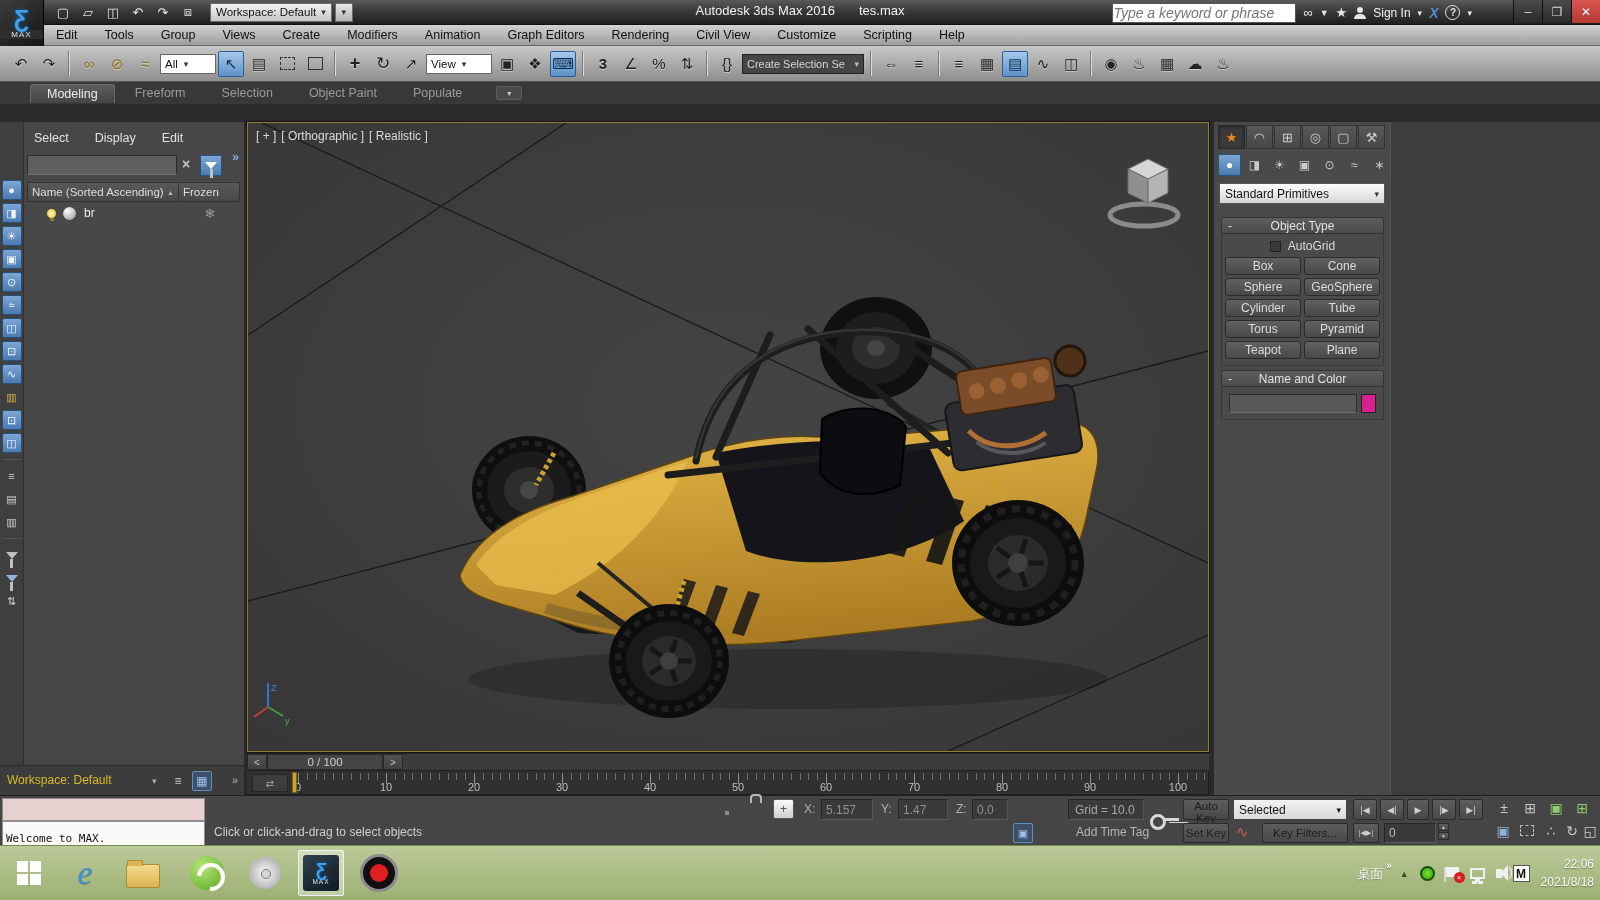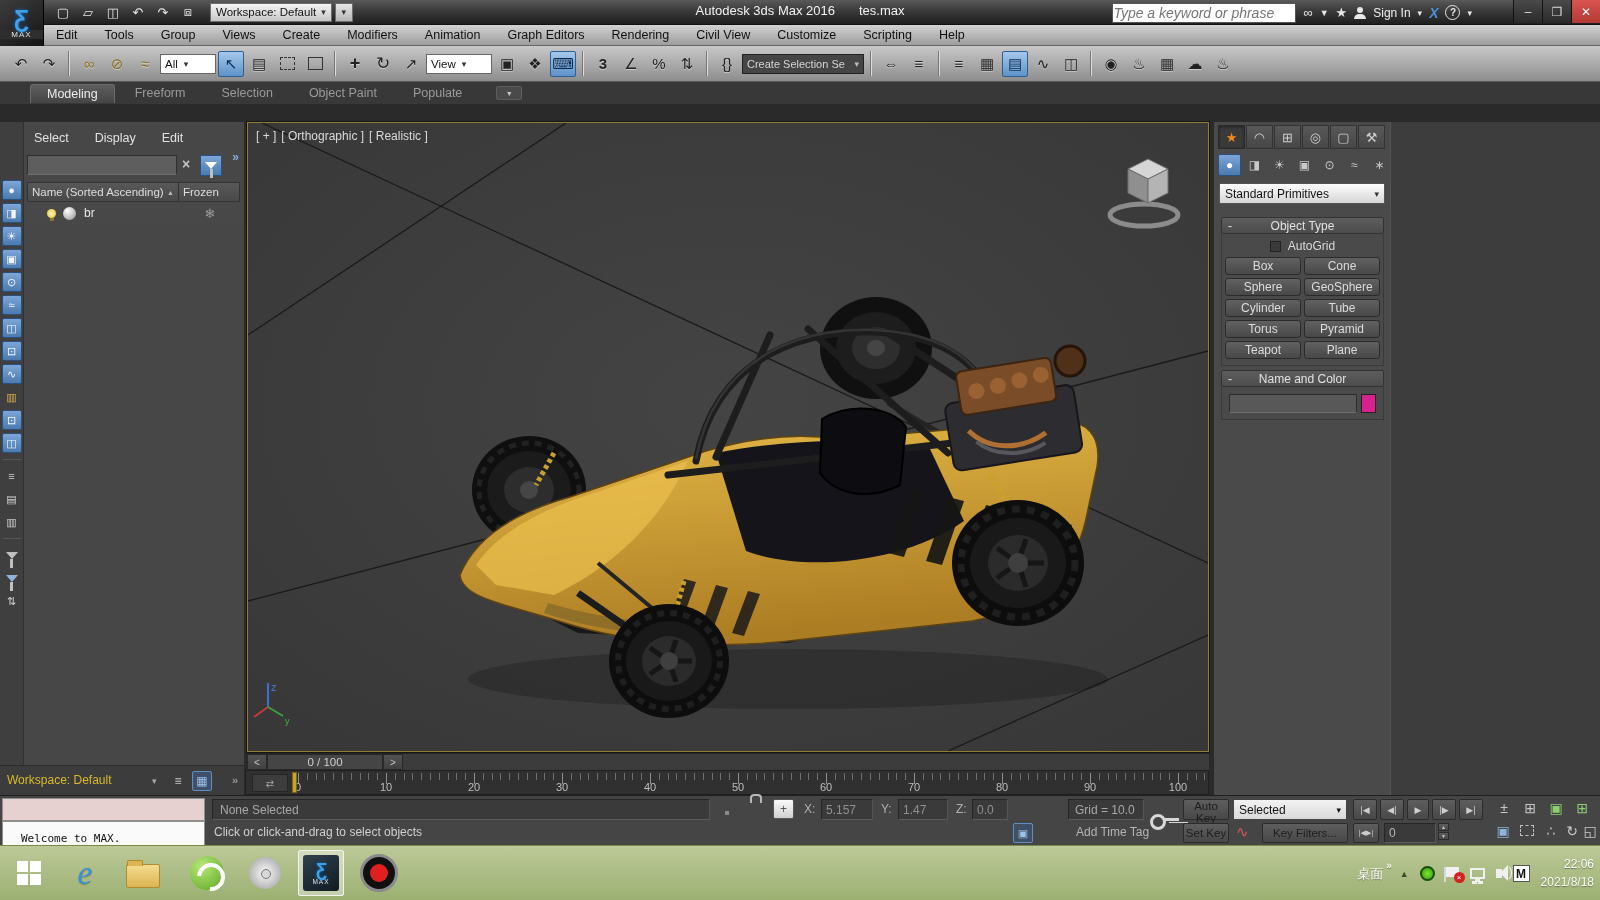--- a/index.html
+++ b/index.html
@@ -125,21 +125,21 @@
   .btngrid { display:grid; grid-template-columns:1fr 1fr; gap:3px; }
   .mxbtn { height:18px; background:linear-gradient(#616161,#484848); border:1px solid #2b2b2b; border-radius:3px; color:#dcdcdc; font-size:12px; }
   .ncrow { display:flex; gap:4px; justify-content:center; padding-top:2px; }
   .ncfield { width:128px; height:19px; background:#585858; border:1px solid #2c2c2c; border-bottom-color:#6e6e6e; }
   .swatch { width:15px; height:19px; background:#d8218c; border:1px solid #222; }
   #rightblank { left:1390px; top:122px; width:210px; height:673px; background:#3d3d3d; border-left:1px solid #555; }
 
   
   #statusbar { left:0; top:795px; width:1600px; height:50px; background:#454545; border-top:1px solid #202020; }
   .pinkbox { position:absolute; left:2px; top:2px; width:203px; height:23px; background:#e6d0d0; border:1px solid #8f8f8f; }
-  .whitebox { position:absolute; left:2px; top:25px; width:203px; height:34px; background:#fafafa; border:1px solid #8f8f8f; color:#111; font-family:"DejaVu Sans Mono",monospace; font-size:11px; display:flex; align-items:center; padding-left:18px; }
+  .whitebox { position:absolute; left:2px; top:25px; width:203px; height:34px; background:#fafafa; border:1px solid #8f8f8f; color:#111; font-family:"DejaVu Sans Mono",monospace; font-size:11px; display:flex; align-items:center; padding-left:3px; }
   .sunken { background:#3a3a3a; border:1px solid #262626; border-bottom-color:#5c5c5c; border-right-color:#555; color:#a8a8a8; font-size:12px; }
   .sb-lbl { color:#b0b0b0; font-size:12px; }
   .sb-btn { background:linear-gradient(#5e5e5e,#484848); border:1px solid #2b2b2b; border-radius:2px; color:#1d1d1d; font-size:11.5px; }
   .ldrop { background:linear-gradient(#f2f2f2,#d9d9d9); border:1px solid #444; color:#111; font-size:12px; padding:0 5px; justify-content:space-between; }
   .pbtn { background:linear-gradient(#5e5e5e,#484848); border:1px solid #2b2b2b; border-radius:2px; color:#cfcfcf; font-size:9px; }
   .navi { color:#c9c9c9; font-size:14px; }
   .navi.green { color:#8fce6f; }
   .lockico { width:11px; height:9px; background:#b8b8b8; position:relative; border-radius:1px; margin-top:6px; }
   .lockico:before { content:""; position:absolute; left:1.5px; top:-5px; width:8px; height:7px; border:2px solid #b8b8b8; border-bottom:none; border-radius:4px 4px 0 0; }
   .bulbg { width:9px; height:9px; border-radius:50%; background:radial-gradient(#f2f2f2,#a5a5a5); position:relative; }
@@ -597,21 +597,20 @@
         </div>
       </div>
     </div>
   </div>
   <div id="rightblank" class="r"></div>
 
   <div id="statusbar" class="r">
     <div class="pinkbox"></div>
     <div class="whitebox">Welcome to MAX.</div>
 
-    <div class="sunken flex r" style="left:212px; top:3px; width:498px; height:21px; padding:0 7px;">None Selected</div>
     <span class="bulbg r" style="left:722px; top:6px;"></span>
     <span class="lockico r" style="left:748px; top:3px;"></span>
     <span class="absico ic r" style="left:773px; top:3px;">+</span>
     <span class="sb-lbl r" style="left:804px; top:6px;">X:</span>
     <input class="sunken r" style="left: 821px; top: 3px; width: 52px; height: 21px; color: rgb(144, 144, 144); padding: 0px 4px;" value="5.157">
     <span class="sb-lbl r" style="left:881px; top:6px;">Y:</span>
     <input class="sunken r" style="left: 898px; top: 3px; width: 50px; height: 21px; color: rgb(144, 144, 144); padding: 0px 4px;" value="1.47">
     <span class="sb-lbl r" style="left:956px; top:6px;">Z:</span>
     <input class="sunken r" style="left: 972px; top: 3px; width: 36px; height: 21px; color: rgb(144, 144, 144); padding: 0px 4px;" value="0.0">
     <div class="sunken flex r" style="left:1068px; top:3px; width:76px; height:21px; padding:0 6px;">Grid = 10.0</div>

